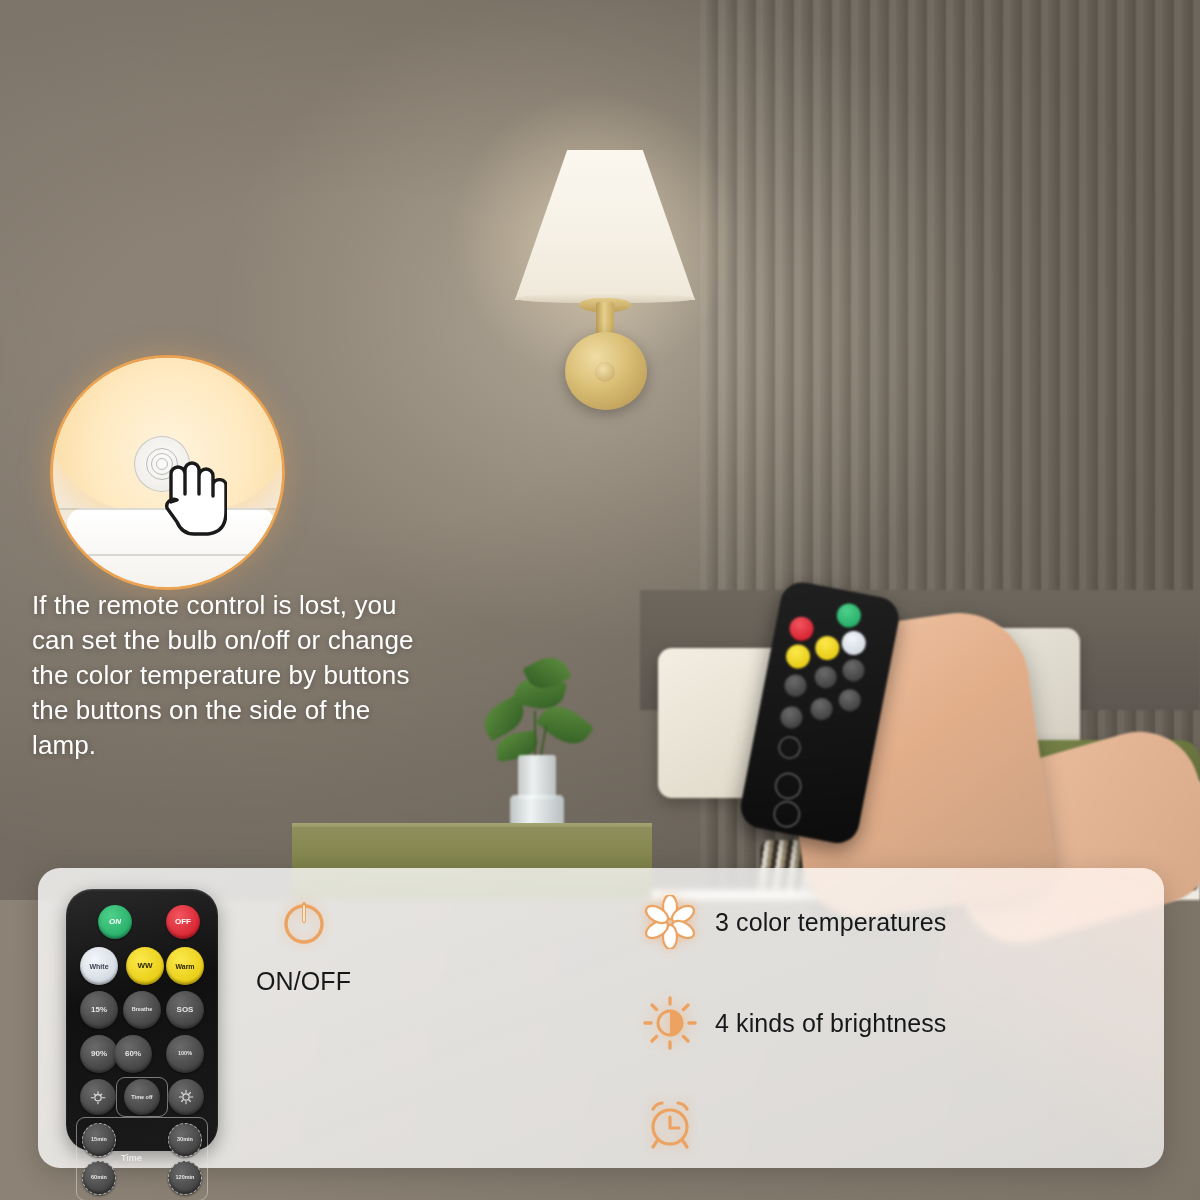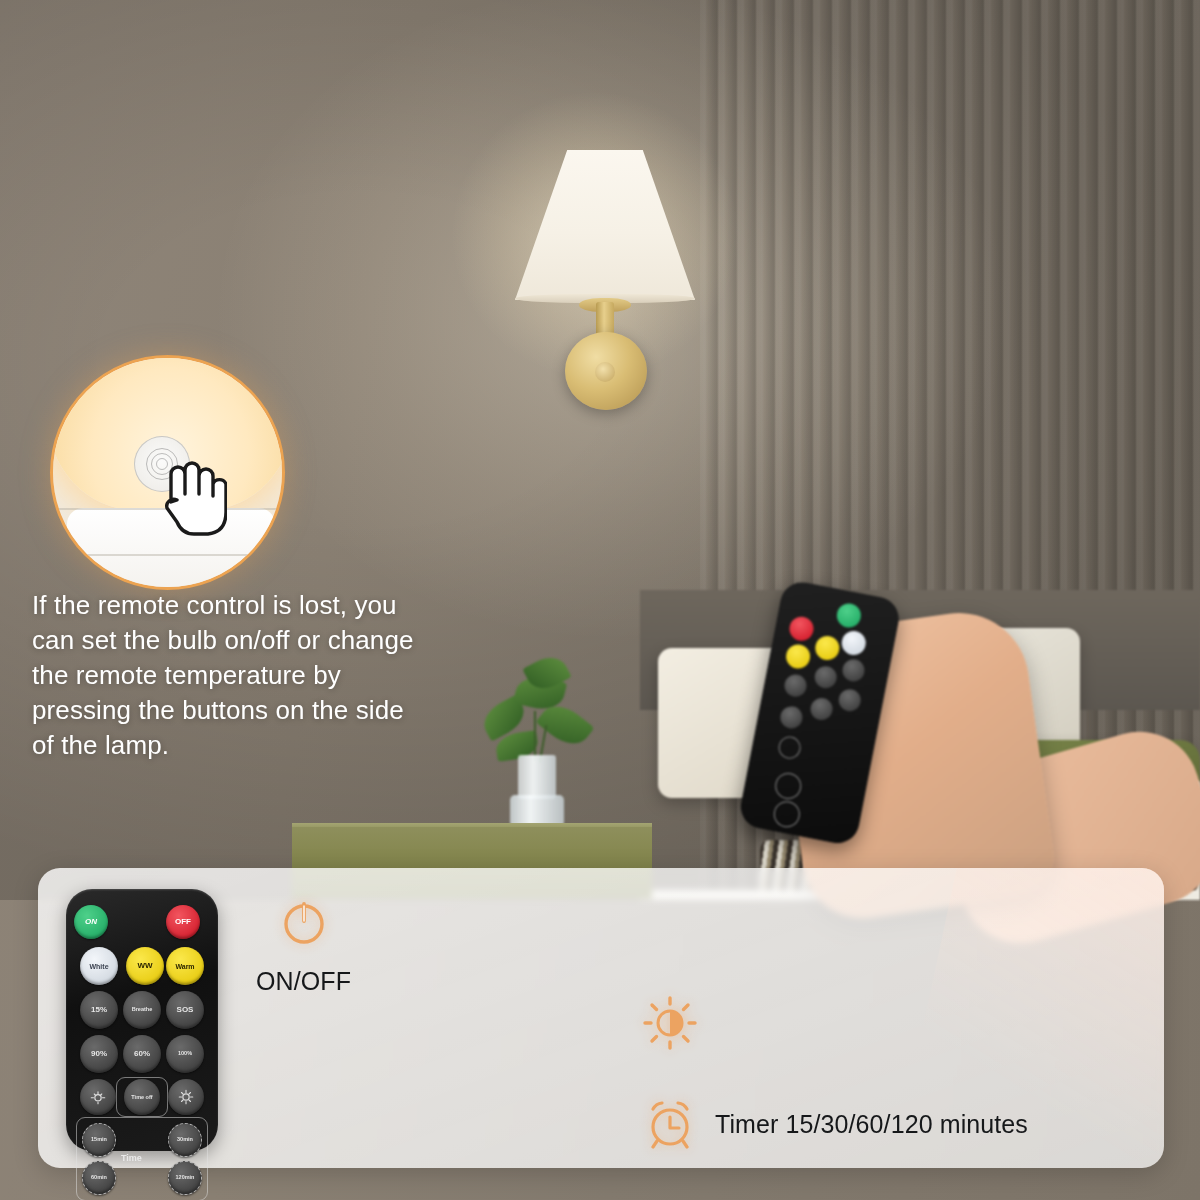--- a/index.html
+++ b/index.html
@@ -302,40 +302,40 @@
     <div class="touch-rings">
       <i style="left:0;top:0;width:32px;height:32px;"></i>
       <i style="left:5px;top:5px;width:22px;height:22px;"></i>
       <i style="left:10px;top:10px;width:12px;height:12px;"></i>
     </div>
     <svg class="hand-cursor" viewBox="0 0 78 88">
       <path d="M22 52 V24 a7 7 0 0 1 14 0 V44 V20 a7 7 0 0 1 14 0 V44 V26 a7 7 0 0 1 14 0 V46 V34 a7 7 0 0 1 13 0 V62 q0 20 -18 22 h-14 q-12 0 -17 -12 L18 58 a7 7 0 0 1 10 -8 Z" fill="#ffffff" stroke="#1a1a1a" stroke-width="3.4" stroke-linejoin="round"></path>
     </svg>
   </div>
 
-  <div class="blurb">If the remote control is lost, you can set the bulb on/off or change the remote temperature by pressing the buttons on the side of the lamp.</div>
+  <div class="blurb">If the remote control is lost, you can set the bulb on/off or change the color temperature by buttons the buttons on the side of the lamp.</div>
 
   <div class="panel">
     <div class="panel-sheen"></div>
   </div>
 
   <div class="remote">
-    <div class="rbtn green" style="left:8px;top:16px;width:34px;height:34px;font-style:italic;">ON</div>
+    <div class="rbtn green" style="left:32px;top:16px;width:34px;height:34px;font-style:italic;">ON</div>
     <div class="rbtn red" style="left:100px;top:16px;width:34px;height:34px;">OFF</div>
 
     <div class="rbtn white sm" style="left:14px;top:58px;width:38px;height:38px;">White</div>
     <div class="rbtn yellow" style="left:60px;top:58px;width:38px;height:38px;">WW</div>
     <div class="rbtn yellow sm" style="left:100px;top:58px;width:38px;height:38px;">Warm</div>
 
     <div class="rbtn grey" style="left:14px;top:102px;width:38px;height:38px;">15%</div>
     <div class="rbtn grey xs" style="left:57px;top:102px;width:38px;height:38px;">Breathe</div>
     <div class="rbtn grey" style="left:100px;top:102px;width:38px;height:38px;">SOS</div>
 
     <div class="rbtn grey" style="left:14px;top:146px;width:38px;height:38px;">90%</div>
-    <div class="rbtn grey" style="left:57px;top:146px;width:38px;height:38px;">60%</div>
+    <div class="rbtn grey" style="left:48px;top:146px;width:38px;height:38px;">60%</div>
     <div class="rbtn grey xs" style="left:100px;top:146px;width:38px;height:38px;">100%</div>
 
     <div class="rbox" style="left:50px;top:188px;width:52px;height:40px;"></div>
     <div class="rbtn grey" style="left:14px;top:190px;width:36px;height:36px;">
       <svg width="18" height="18" viewBox="0 0 24 24">
         <circle cx="12" cy="13" r="4.2" fill="none" stroke="#ddd" stroke-width="1.6"></circle>
         <path d="M12 5v3M6 13H3M21 13h-3M7 8l2 2M17 8l-2 2M12 19v2" stroke="#ddd" stroke-width="1.5" stroke-linecap="round"></path>
       </svg>
     </div>
     <div class="rbtn grey xs" style="left:58px;top:190px;width:36px;height:36px;line-height:1.25;">Time off</div>
@@ -360,47 +360,62 @@
         <circle cx="27" cy="29" r="18" fill="none" stroke="#eca361" stroke-width="3.4"></circle>
         <path d="M27 9 v17" stroke="#eca361" stroke-width="3.8" stroke-linecap="round"></path>
         <path d="M27 11 v15" stroke="#ffffff" stroke-width="1.4" stroke-linecap="round"></path>
       </svg>
     </div>
     <div class="flabel">ON/OFF</div>
   </div>
 
 
 
+  <div class="feat" style="left:643px;top:895px;">
+    <div class="ficon">
+      <svg viewBox="0 0 54 54" width="54" height="54">
+        <g fill="#ffffff" stroke="#eca361" stroke-width="2.2">
+          <ellipse cx="27" cy="12" rx="7" ry="12"></ellipse>
+          <ellipse cx="27" cy="12" rx="7" ry="12" transform="rotate(60 27 27)"></ellipse>
+          <ellipse cx="27" cy="12" rx="7" ry="12" transform="rotate(120 27 27)"></ellipse>
+          <ellipse cx="27" cy="12" rx="7" ry="12" transform="rotate(180 27 27)"></ellipse>
+          <ellipse cx="27" cy="12" rx="7" ry="12" transform="rotate(240 27 27)"></ellipse>
+          <ellipse cx="27" cy="12" rx="7" ry="12" transform="rotate(300 27 27)"></ellipse>
+        </g>
+      </svg>
+    </div>
+    <div class="flabel">3 color temperatures</div>
+  </div>
 
   <div class="feat" style="left:643px;top:996px;">
     <div class="ficon">
       <svg viewBox="0 0 54 54" width="54" height="54">
         <circle cx="27" cy="27" r="12" fill="none" stroke="#eca361" stroke-width="3"></circle>
         <path d="M27 15 a12 12 0 0 1 0 24 Z" fill="#eca361"></path>
         <g stroke="#eca361" stroke-width="3.4" stroke-linecap="round">
           <path d="M27 2 v6"></path>
             <path d="M27 46 v6"></path>
           <path d="M2 27 h6"></path>
             <path d="M46 27 h6"></path>
           <path d="M9 9 l4.5 4.5"></path>
             <path d="M40.5 40.5 l4.5 4.5"></path>
           <path d="M45 9 l-4.5 4.5"></path>
             <path d="M13.5 40.5 l-4.5 4.5"></path>
         </g>
       </svg>
     </div>
+    <div class="flabel">4 kinds of brightness</div>
   </div>
 
   <div class="feat" style="left:643px;top:1097px;">
     <div class="ficon">
       <svg viewBox="0 0 54 54" width="54" height="54">
         <circle cx="27" cy="30" r="17" fill="none" stroke="#eca361" stroke-width="3.2"></circle>
         <path d="M27 20 v11 h9" fill="none" stroke="#eca361" stroke-width="3.2" stroke-linecap="round" stroke-linejoin="round"></path>
         <path d="M10 12 a12 12 0 0 1 9 -6" fill="none" stroke="#eca361" stroke-width="3.2" stroke-linecap="round"></path>
         <path d="M44 12 a12 12 0 0 0 -9 -6" fill="none" stroke="#eca361" stroke-width="3.2" stroke-linecap="round"></path>
         <path d="M14 44 l-4 6" stroke="#eca361" stroke-width="3.2" stroke-linecap="round"></path>
         <path d="M40 44 l4 6" stroke="#eca361" stroke-width="3.2" stroke-linecap="round"></path>
       </svg>
     </div>
-    <div class="flabel">Timer 15/30/60/120 minutes</div>
   </div>
 
 </div>
 
 </body></html>

